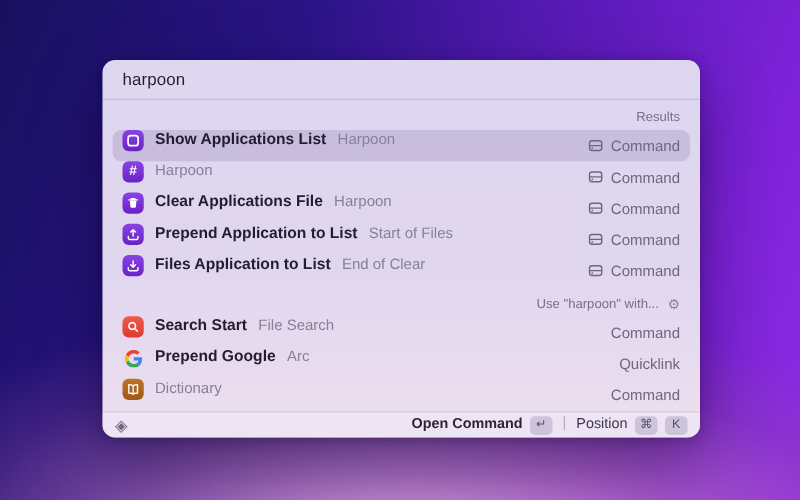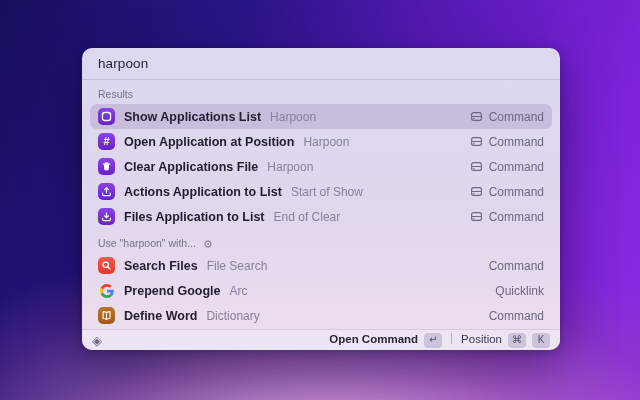--- a/index.html
+++ b/index.html
@@ -19,25 +19,25 @@
     display:flex; flex-direction:column;
   }
   .searchbar {
     height:32px; flex:0 0 32px; display:flex; align-items:center;
     padding:0 16px; border-bottom:1px solid rgba(55,45,90,.14);
     font-size:13.5px; color:#241e31; letter-spacing:.1px;
   }
   .list { flex:1 1 auto; padding:0 8px; overflow:hidden; }
   .section-label {
     height:24px; display:flex; align-items:flex-end; gap:7px;
-    padding:0 8px 4px; font-size:10.5px; color:#77708b;
+    padding:0 8px 4px; font-size:10.5px; color:#77708b;justify-content:flex-end;
   }
   .gear { font-size:11px; line-height:1; color:#8a8299; transform:translateY(1px); }
   .row {
-    height:25px; display:flex; align-items:center; gap:9px;
+    height:25px; display:flex; gap:9px;
     padding:0 8px; border-radius:7px; font-size:12.5px;
   }
   .row.selected { background:#c9bddd; }
   .tile {
     width:17px; height:17px; border-radius:5px; flex:0 0 17px;
     display:grid; place-items:center;
   }
   .tile.purple { background:linear-gradient(180deg,#8843e6,#6a22c6); }
   .tile.red    { background:linear-gradient(180deg,#ef5a4b,#df3a31); }
   .tile.brown  { background:linear-gradient(180deg,#bc7428,#a05a17); }
@@ -94,21 +94,20 @@
             <circle cx="4.7" cy="10.4" r="0.9" fill="#6e6782"></circle>
           </svg>
         <span>Command</span>
       </span>
     </div>
 
     <div class="row">
       <span class="tile purple">
           <span class="hash">#</span>
         </span>
-      <span class="title">Open Application at Position</span>
       <span class="subtitle">Harpoon</span>
       <span class="accessory">
         <svg width="13" height="13" viewBox="0 0 16 16">
             <rect x="2" y="3.2" width="12" height="9.6" rx="2.4" fill="none" stroke="#6e6782" stroke-width="1.4"></rect>
             <line x1="2" y1="8" x2="14" y2="8" stroke="#6e6782" stroke-width="1.4"></line>
             <circle cx="4.7" cy="10.4" r="0.9" fill="#6e6782"></circle>
           </svg>
         <span>Command</span>
       </span>
     </div>
@@ -132,22 +131,22 @@
       </span>
     </div>
 
     <div class="row">
       <span class="tile purple">
         <svg width="11" height="11" viewBox="0 0 12 12" fill="none" stroke="#fff" stroke-width="1.3" stroke-linecap="round" stroke-linejoin="round">
             <path d="M1.8 7.8v1.4a1.2 1.2 0 0 0 1.2 1.2h6a1.2 1.2 0 0 0 1.2-1.2V7.8"></path>
             <path d="M6 7.4V1.9M3.9 4 6 1.9 8.1 4"></path>
           </svg>
       </span>
-      <span class="title">Actions Application to List</span>
-      <span class="subtitle">Start of Show</span>
+      <span class="title">Prepend Application to List</span>
+      <span class="subtitle">Start of Files</span>
       <span class="accessory">
         <svg width="13" height="13" viewBox="0 0 16 16">
             <rect x="2" y="3.2" width="12" height="9.6" rx="2.4" fill="none" stroke="#6e6782" stroke-width="1.4"></rect>
             <line x1="2" y1="8" x2="14" y2="8" stroke="#6e6782" stroke-width="1.4"></line>
             <circle cx="4.7" cy="10.4" r="0.9" fill="#6e6782"></circle>
           </svg>
         <span>Command</span>
       </span>
     </div>
 
@@ -175,21 +174,21 @@
       <span class="gear">⚙</span>
     </div>
 
     <div class="row">
       <span class="tile red">
         <svg width="11" height="11" viewBox="0 0 12 12" fill="none" stroke="#fff" stroke-width="1.4" stroke-linecap="round">
             <circle cx="5.2" cy="5.2" r="2.9"></circle>
             <path d="M7.5 7.5l2.3 2.3"></path>
           </svg>
       </span>
-      <span class="title">Search Files</span>
+      <span class="title">Search Start</span>
       <span class="subtitle">File Search</span>
       <span class="accessory">
         <span>Command</span>
       </span>
     </div>
 
     <div class="row">
       <span class="tile plain">
         <svg width="14" height="14" viewBox="0 0 48 48">
             <path fill="#EA4335" d="M24 9.5c3.54 0 6.71 1.22 9.21 3.6l6.85-6.85C35.9 2.38 30.47 0 24 0 14.62 0 6.51 5.38 2.56 13.22l7.98 6.19C12.43 13.72 17.74 9.5 24 9.5z"></path>
@@ -205,21 +204,20 @@
       </span>
     </div>
 
     <div class="row">
       <span class="tile brown">
         <svg width="11" height="11" viewBox="0 0 12 12">
             <path d="M6 2.8C5 2 3.7 1.8 2.2 1.8v7.4c1.5 0 2.8.2 3.8 1 1-.8 2.3-1 3.8-1V1.8C8.3 1.8 7 2 6 2.8z" fill="none" stroke="#fff" stroke-width="1.2" stroke-linejoin="round"></path>
             <path d="M6 3v7" stroke="#fff" stroke-width="1.1"></path>
           </svg>
       </span>
-      <span class="title">Define Word</span>
       <span class="subtitle">Dictionary</span>
       <span class="accessory">
         <span>Command</span>
       </span>
     </div>
 
   </div>
 
   <div class="footer">
     <span class="logo">◈</span>

